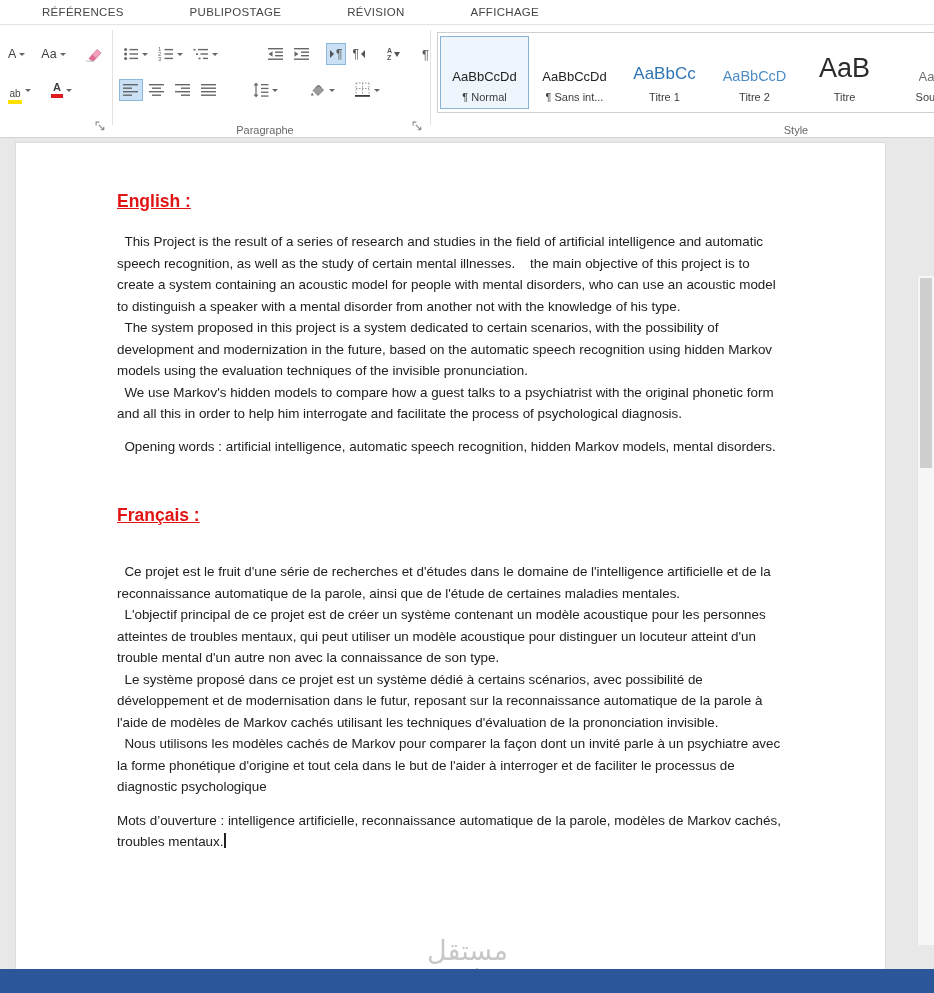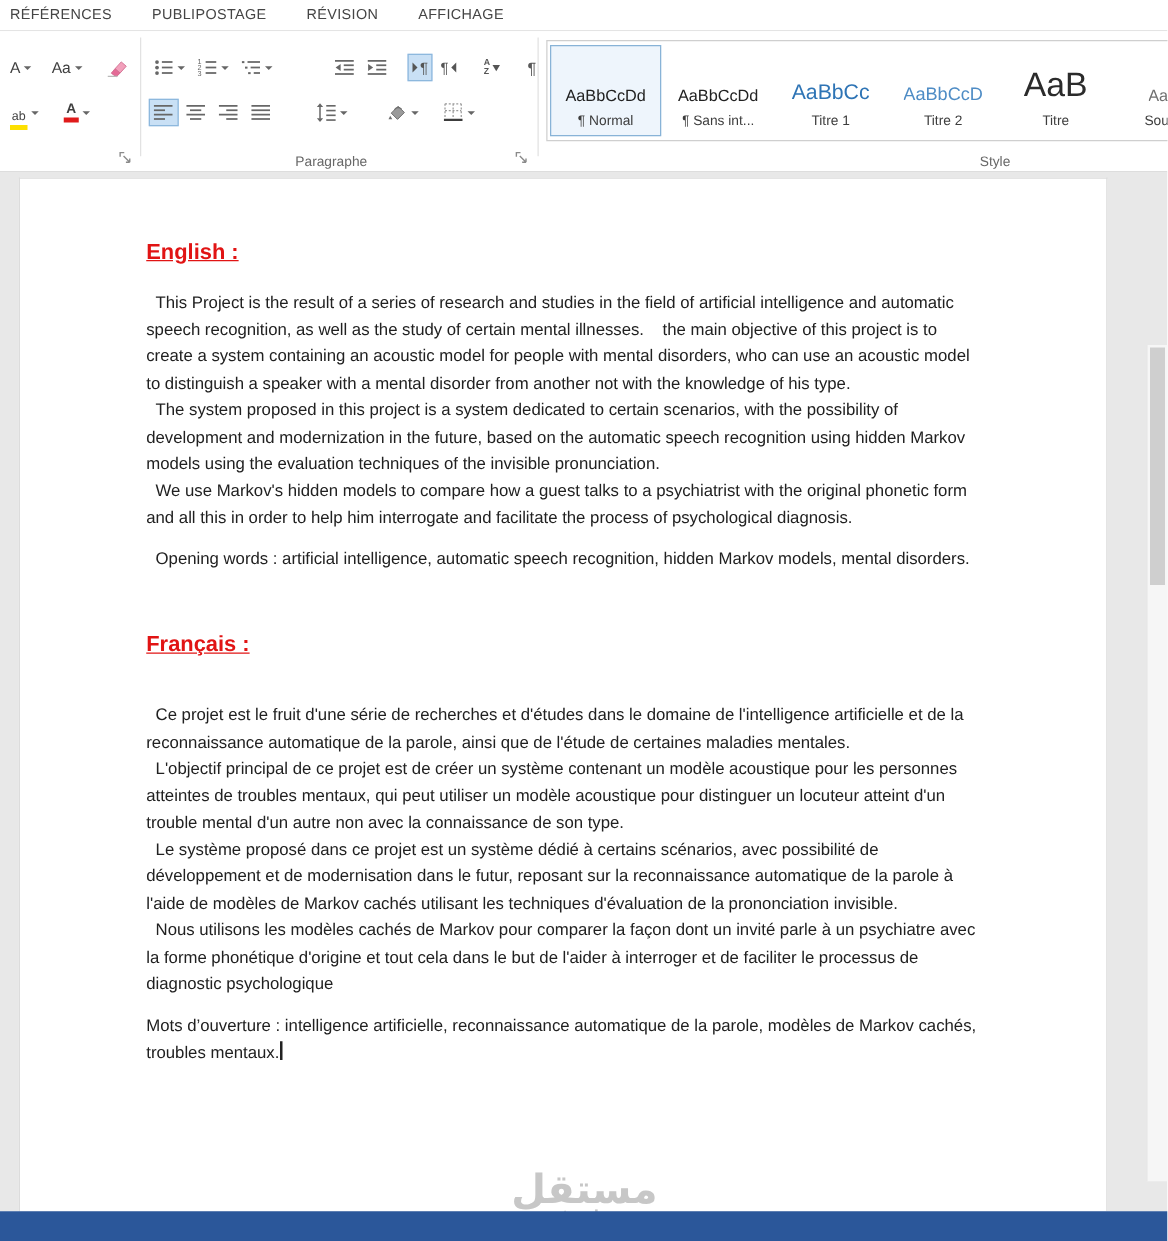--- a/index.html
+++ b/index.html
@@ -5,21 +5,21 @@
   * { margin:0; padding:0; box-sizing:border-box; }
   html,body { width:934px; height:993px; }
   body {
     position:relative; overflow:hidden; background:#fff;
     font-family:"Liberation Sans", sans-serif;
     -webkit-user-select:none;
   }
 
   
   .tabbar { height:25px; display:flex; align-items:center; background:#fff; border-bottom:1px solid #e4e4e4; }
-  .tab { font-size:11.5px; color:#454545; letter-spacing:.3px; padding:0 16px; line-height:24px; cursor:default; white-space:nowrap; }
+  .tab { font-size:11.5px; color:#454545; letter-spacing:.3px; padding:0 16px; line-height:24px; cursor:default; white-space:nowrap;margin-left:34px; }
   .tab:first-child { padding-left:8px; }
 
   
   .ribbon { position:relative; height:113px; background:#fff; border-bottom:1px solid #d2d2d2; }
   .vsep { position:absolute; top:5px; bottom:12px; width:1px; background:#e2e2e2; }
   .group { position:absolute; top:0; bottom:0; }
   .group-label { position:absolute; bottom:1px; font-size:11px; color:#686868; transform:translateX(-50%); white-space:nowrap; }
   .launcher { position:absolute; right:5px; bottom:4px; width:13px; height:13px; display:flex; align-items:center; justify-content:center; }
   .prow { position:absolute; display:flex; align-items:center; }
   .row1 { top:18px; }
@@ -62,21 +62,21 @@
   .content { position:absolute; top:46px; left:101px; width:673px; font-size:13.4px; line-height:21.5px; color:#212121; z-index:1; }
   .heading { font-size:17.5px; line-height:24px; font-weight:bold; color:#e11414; text-decoration:underline; }
   .h-en { margin-bottom:18px; }
   .h-fr { margin-top:46px; margin-bottom:34px; }
   .content p { white-space:pre-wrap; }
   .mt11 { margin-top:11px; }
   .mt12 { margin-top:12px; }
   .cursor { display:inline-block; width:1.5px; height:15px; background:#222; margin-left:1px; vertical-align:-2px; }
 
   .watermark { position:absolute; top:793px; left:50%; transform:translateX(calc(-50% + 17px)); text-align:center; color:#c7c7c7; z-index:0; pointer-events:none; }
-  .wm-ar { font-size:32px; font-weight:bold; font-family:"DejaVu Sans", sans-serif; line-height:30px; }
+  .wm-ar { font-size:27px; font-weight:normal; font-family:"DejaVu Sans", sans-serif; line-height:30px; }
   .wm-en { font-size:15px; font-weight:bold; letter-spacing:1px; line-height:16px; }
 
   .scrollbar { position:absolute; right:0; top:138px; bottom:24px; width:17px; background:#f6f6f6; border-left:1px solid #e3e3e3; }
   .thumb { position:absolute; left:2px; right:2px; top:2px; height:190px; background:#cfcfcf; }
 
   .statusbar { position:absolute; left:0; right:0; bottom:0; height:24px; background:#2b579a; }
 </style>
 </head>
 <body>
 

